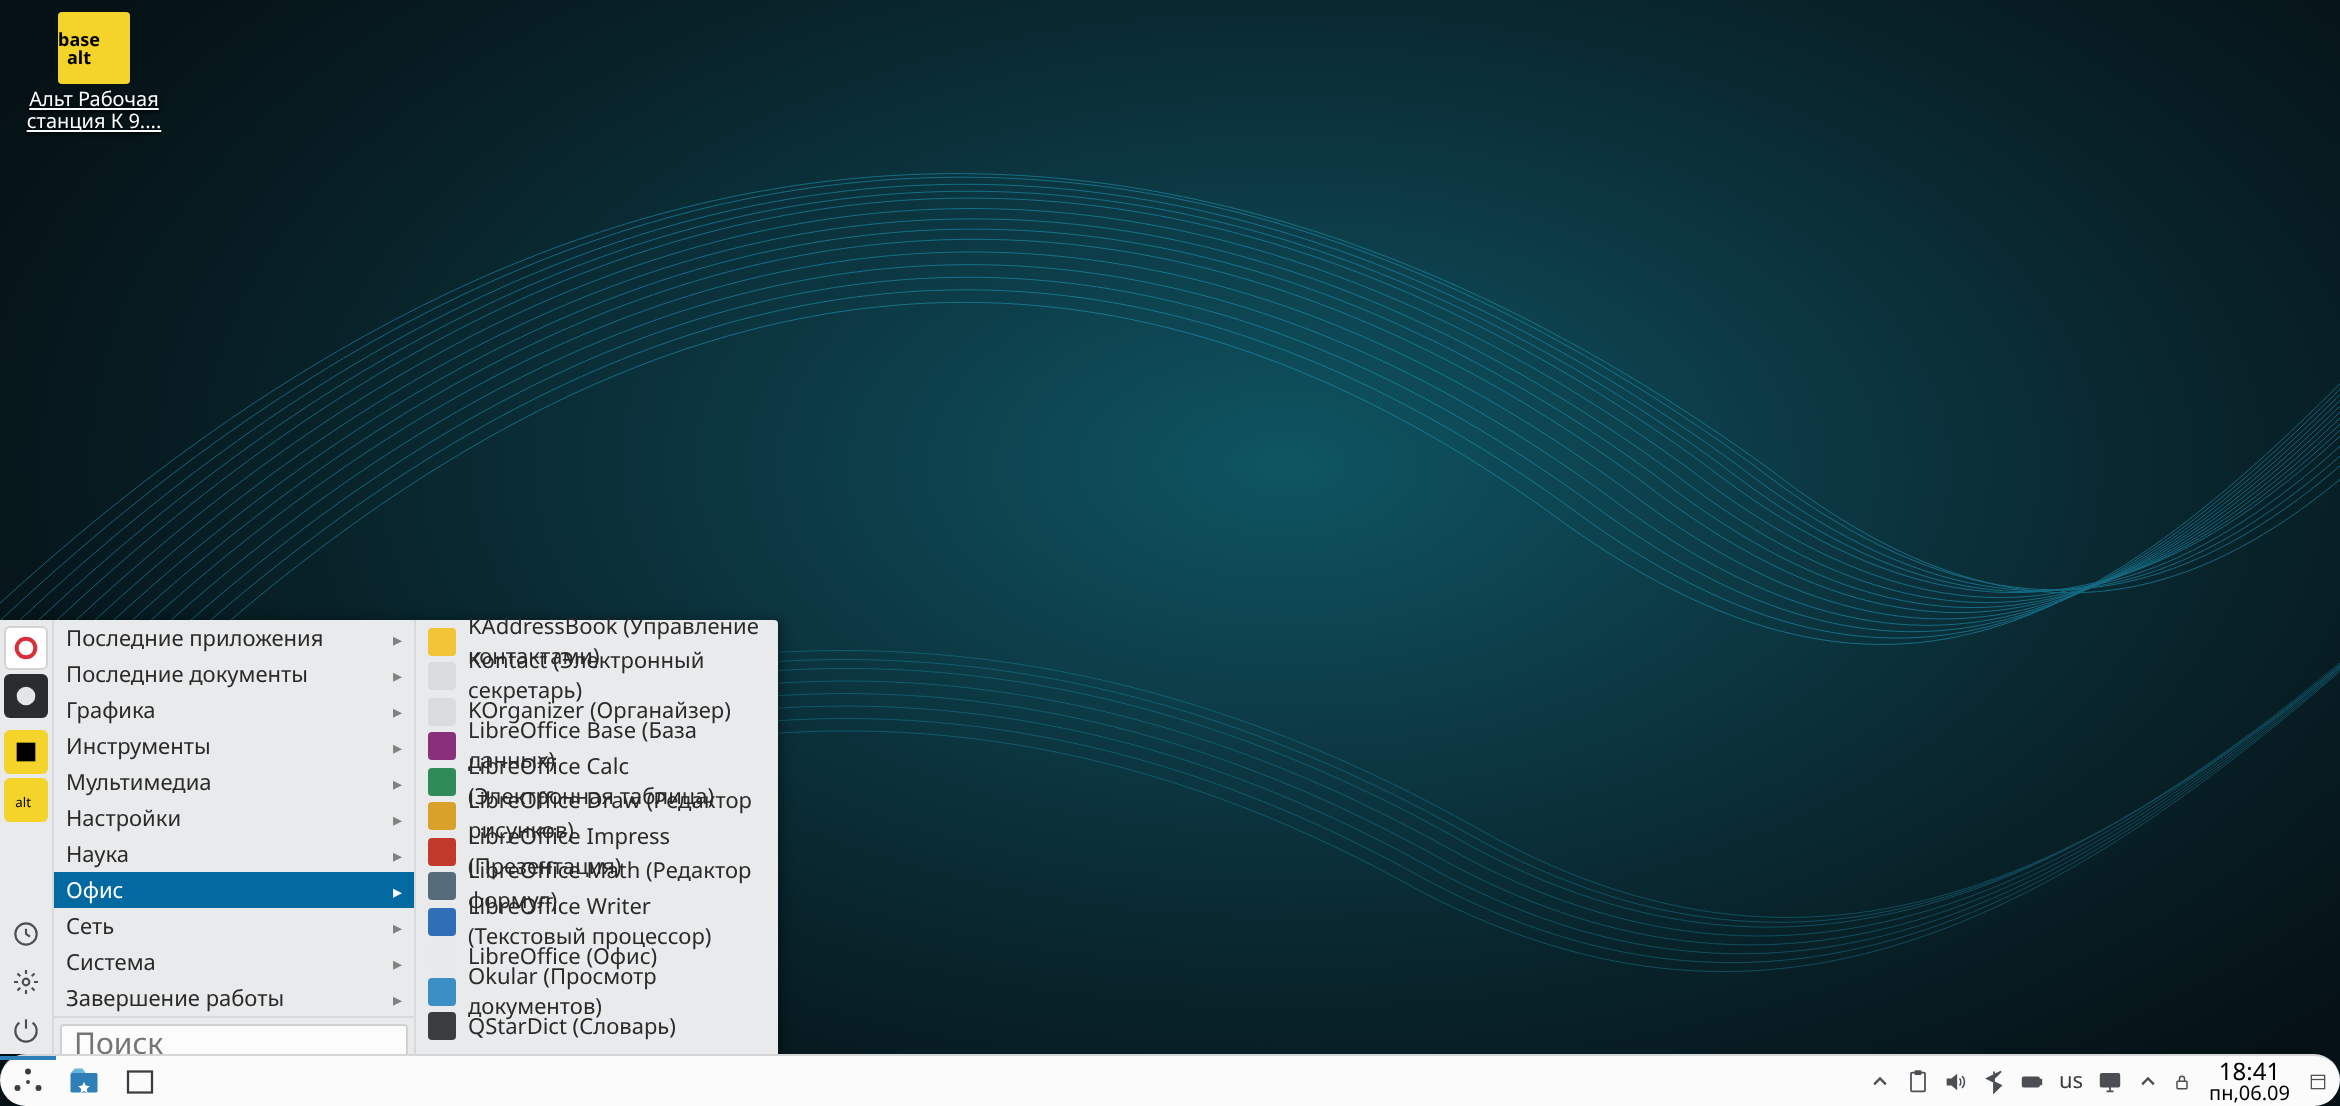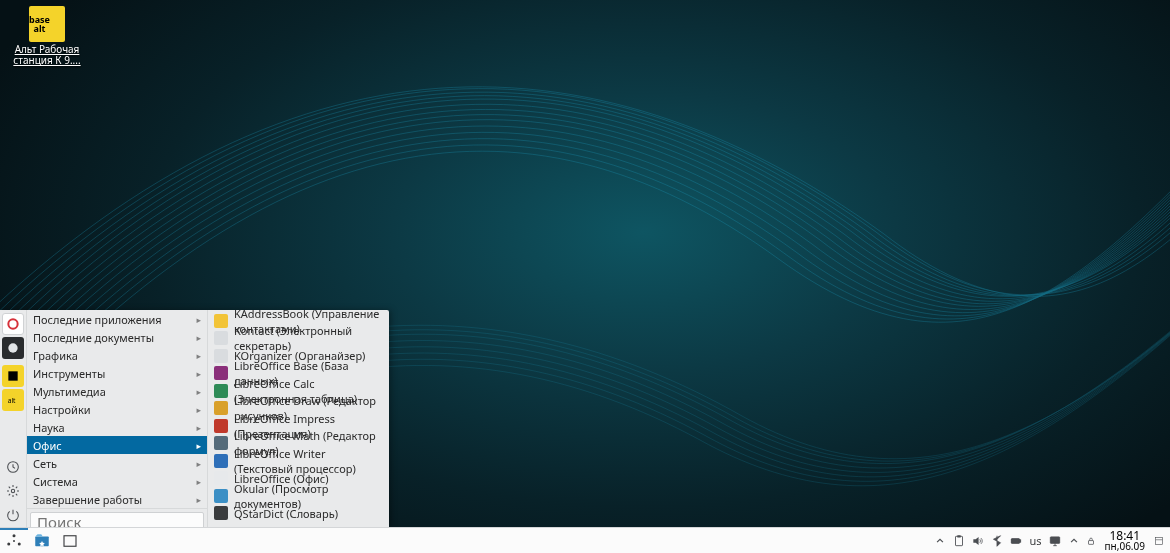--- a/index.html
+++ b/index.html
@@ -71,21 +71,21 @@
 .menu-col2 li {
   height: 17.5px; display: flex; align-items: center; gap: 6px;
   padding: 0 6px; cursor: pointer;
 }
 .app-ico { width: 14px; height: 14px; border-radius: 2px; flex: 0 0 14px; }
 
 
 .taskbar {
   position: absolute; left: 0; bottom: 0; width: 100%; height: 26px;
   background: #fbfbfb; border-top: 1px solid #d4d6d8;
-  display: flex; align-items: center;
+  display: flex; align-items: center; border-radius: 13px;
 }
 .tb-left { display: flex; align-items: center; height: 100%; }
 .tb-btn {
   width: 28px; height: 100%; display: flex; align-items: center; justify-content: center;
   cursor: pointer;
 }
 .tb-btn.launcher { border-top: 2px solid #2e7fb8; margin-top: -1px; }
 .tb-btn svg { width: 18px; height: 18px; }
 .tb-right {
   margin-left: auto; display: flex; align-items: center; height: 100%;

